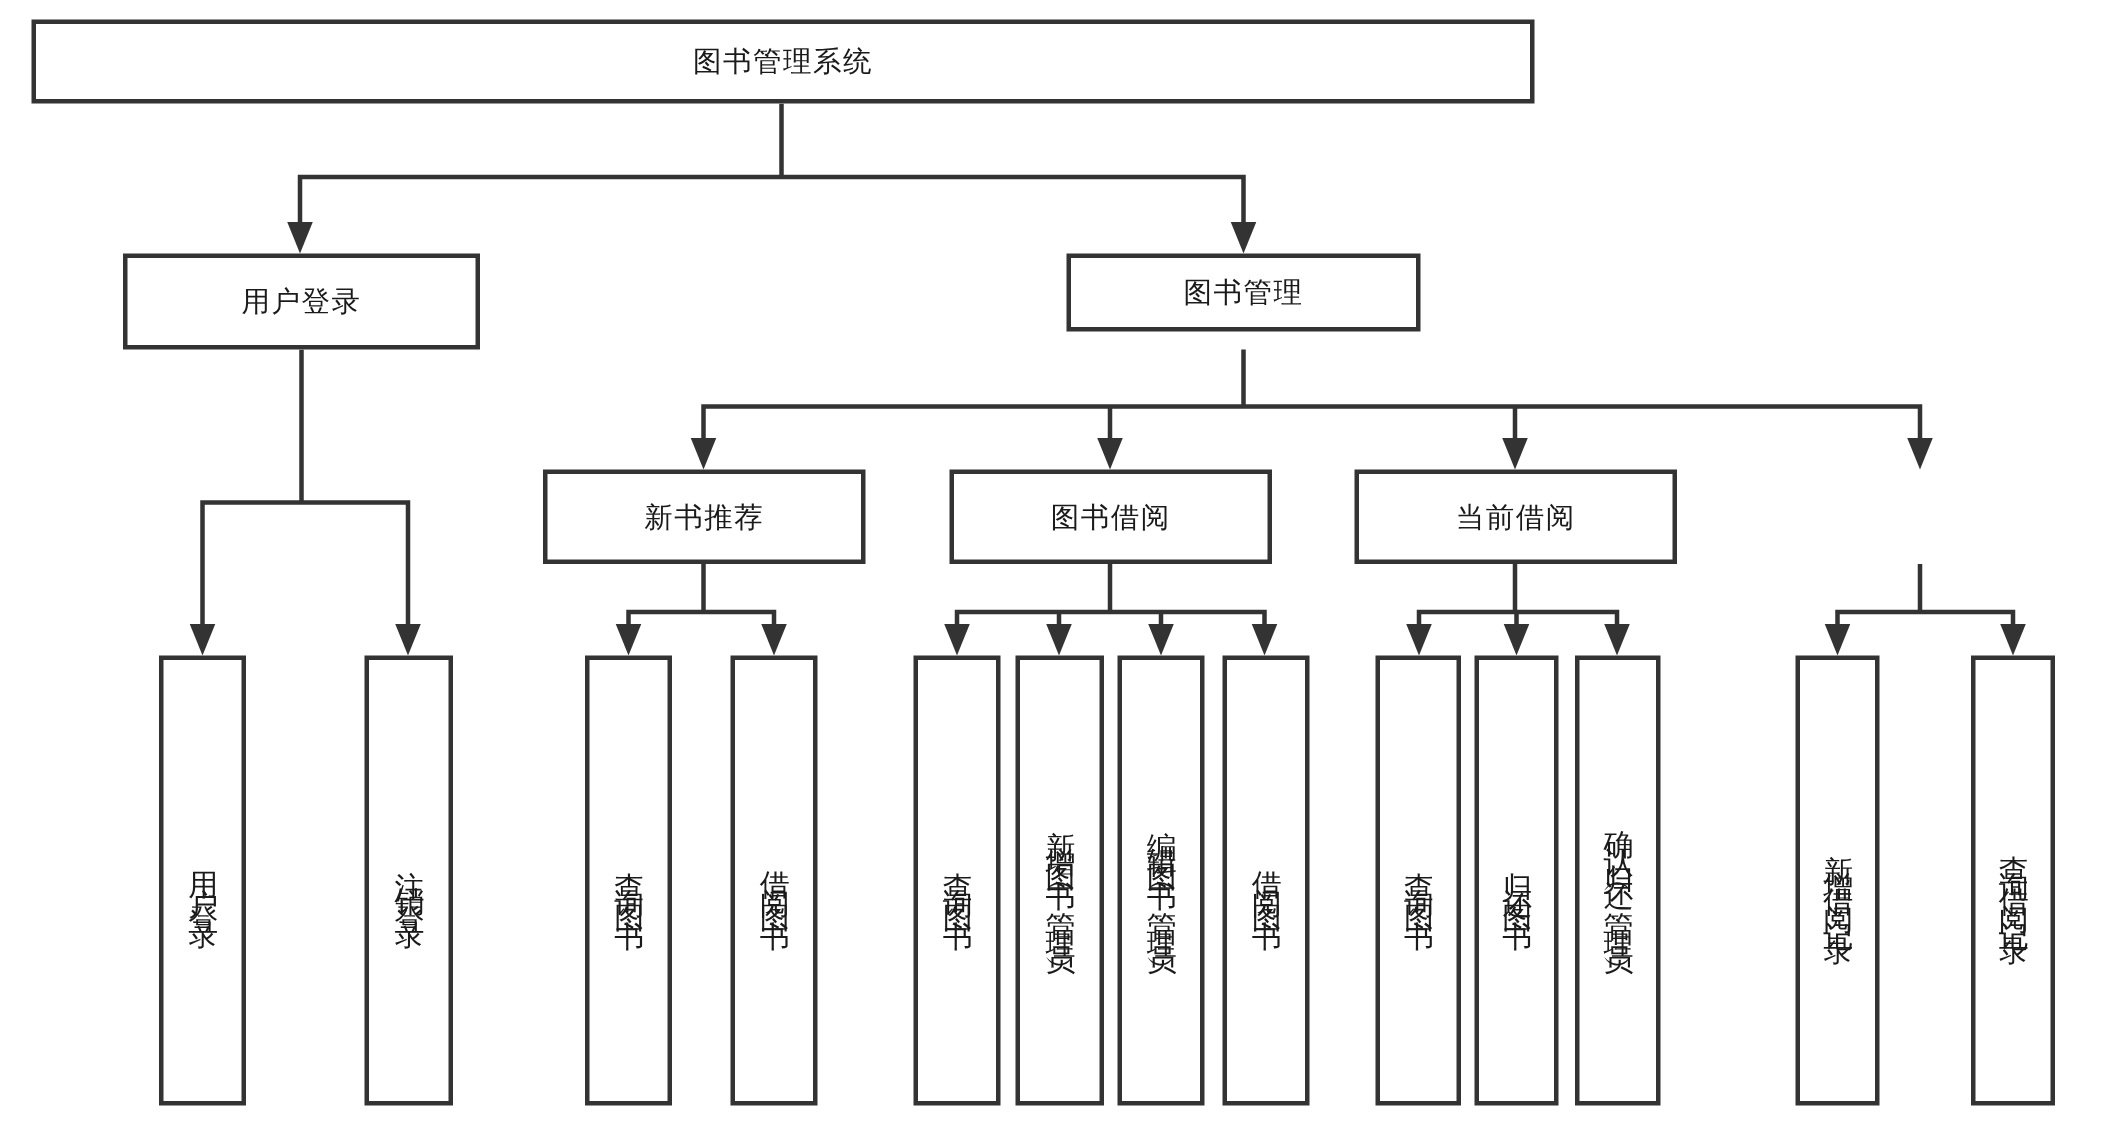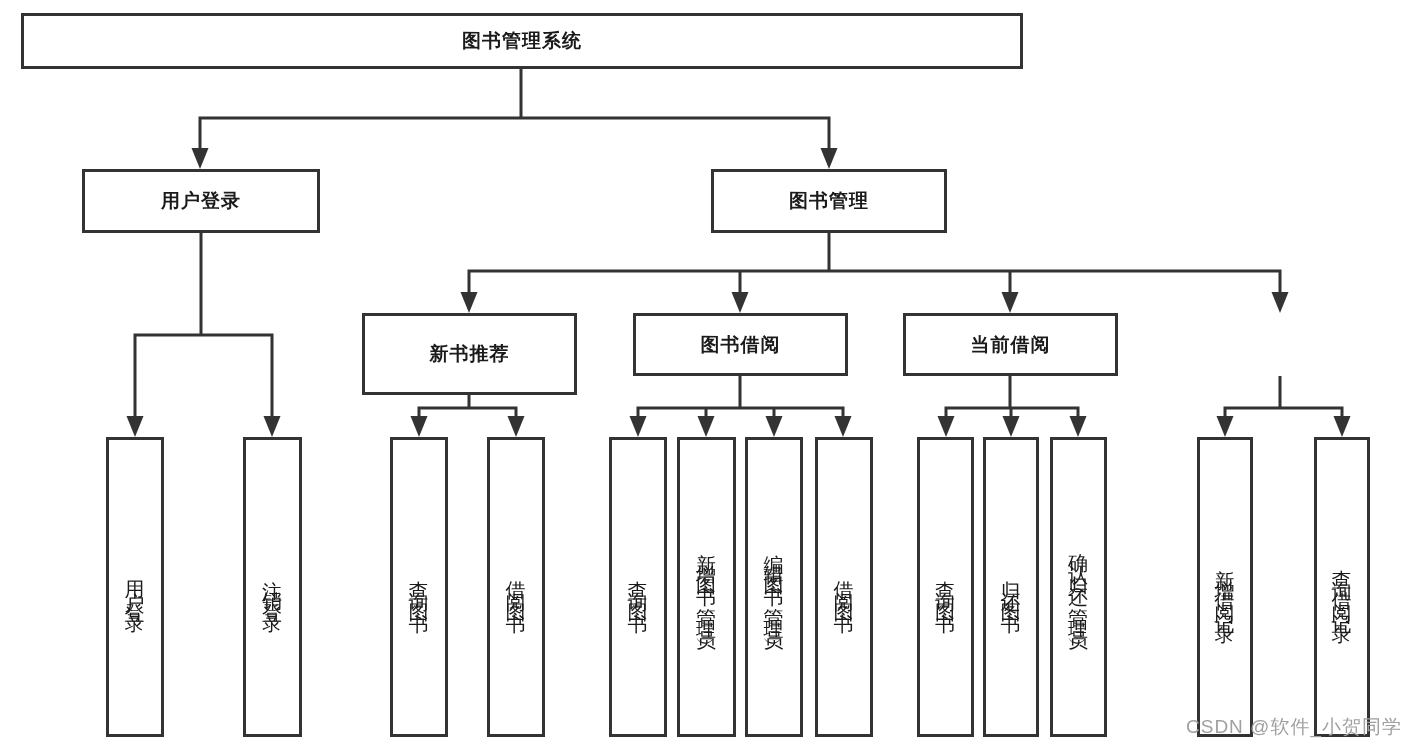--- a/index.html
+++ b/index.html
@@ -21,21 +21,20 @@
     position: absolute;
     box-sizing: border-box;
     background: #ffffff;
     border: 3px solid #333333;
     display: flex;
     align-items: center;
     justify-content: center;
     font-size: 19px;
     letter-spacing: 1px;
     z-index: 2;
-    font-weight: bold;
   }
   .vbox {
     position: absolute;
     box-sizing: border-box;
     background: #ffffff;
     border: 3px solid #333333;
     display: flex;
     align-items: center;
     justify-content: center;
     z-index: 2;
@@ -104,25 +103,25 @@
     </g>
   </svg>
 
   <div class="box" style="left:21px; top:13px; width:1002px; height:56px;">
     <span>图书管理系统</span>
   </div>
 
   <div class="box" style="left:82px; top:169px; width:238px; height:64px;">
     <span>用户登录</span>
   </div>
-  <div class="box" style="left:711px; top:169px; width:236px; height:64px;">
+  <div class="box" style="left:711px; top:169px; width:236px; height:52px;">
     <span>图书管理</span>
   </div>
 
-  <div class="box" style="left:362px; top:313px; width:215px; height:82px;text-align:right;">
+  <div class="box" style="left:362px; top:313px; width:215px; height:63px;text-align:right;">
     <span>新书推荐</span>
   </div>
   <div class="box" style="left:903px; top:313px; width:215px; height:63px;">
     <span>当前借阅</span>
   </div>
   <div class="box" style="left:633px; top:313px; width:215px; height:63px;">
     <span>图书借阅</span>
   </div>
 
   <div class="vbox" style="left:106px; top:437px; width:58px; height:300px;">
@@ -162,15 +161,14 @@
     <span class="vtext">确认归还（管理员）</span>
   </div>
 
   <div class="vbox" style="left:1197px; top:437px; width:56px; height:300px;">
     <span class="vtext">新增借阅记录</span>
   </div>
   <div class="vbox" style="left:1314px; top:437px; width:56px; height:300px;">
     <span class="vtext">查询借阅记录</span>
   </div>
 
-  <div class="watermark">CSDN @软件_小贺同学</div>
 
 </div>
 
 </body></html>

